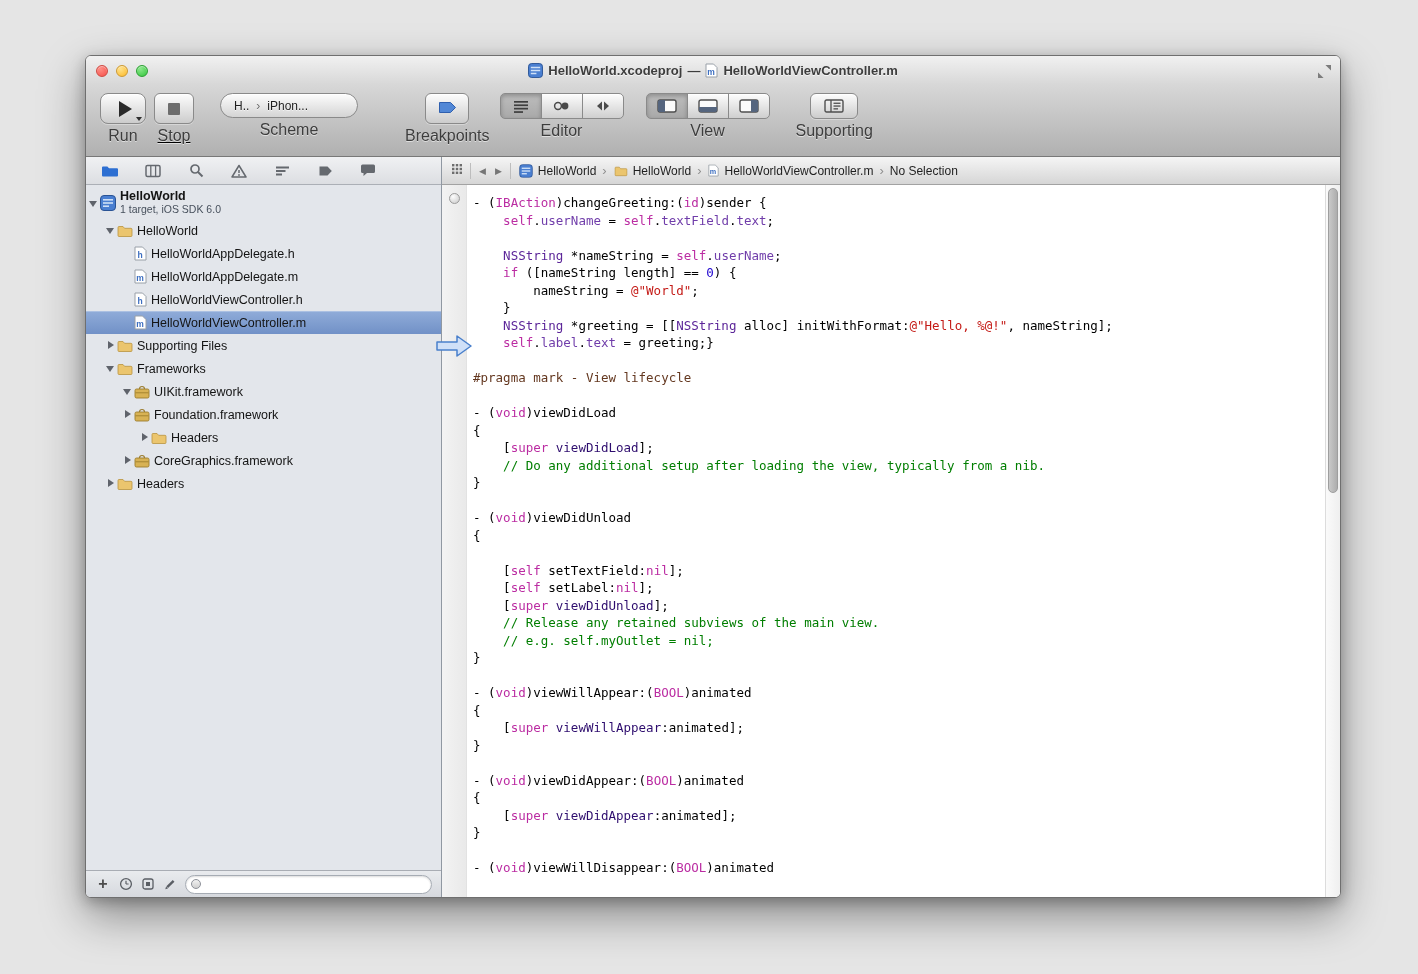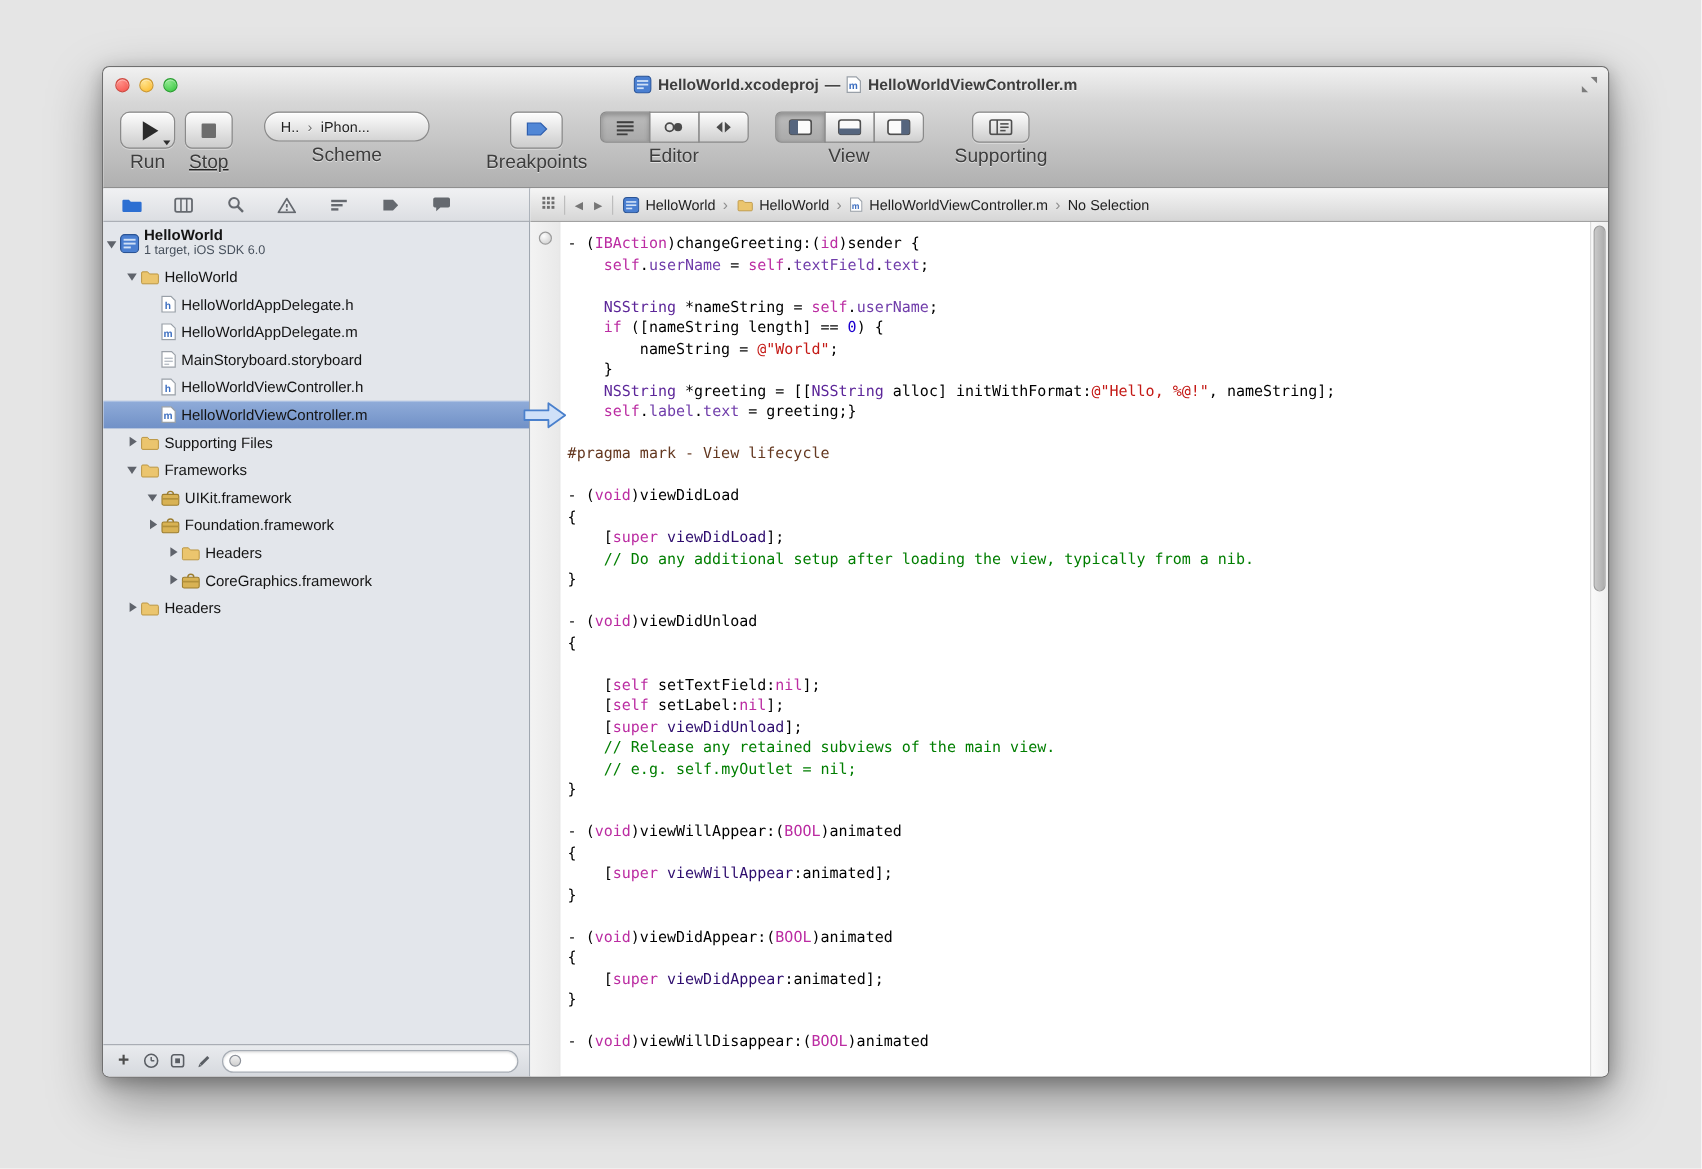--- a/index.html
+++ b/index.html
@@ -359,32 +359,20 @@
                   <path d="M1 1 h7.5 l3.5 3.5 v9.5 h-11 z" fill="#fff" stroke="#99a0a8"></path>
                   <text x="6" y="11.5" font-size="8.5" font-weight="bold" fill="#3c6ec0" text-anchor="middle" font-family="Liberation Sans,sans-serif">m</text>
                 </svg>
               </span>
               <span class="tlabel">HelloWorldAppDelegate.m</span>
             </div>
             <div class="row" style="padding-left: 36px;">
               <span class="disc "></span>
               <span class="ticon">
                 <svg width="13" height="15" viewBox="0 0 13 15">
-                  <path d="M1 1 h8 l3 3 v10 h-11 z" fill="#fff" stroke="#9aa0a8"></path>
-                  <rect x="3" y="6" width="7" height="1.2" fill="#b9bfc7"></rect>
-                  <rect x="3" y="8.5" width="7" height="1.2" fill="#b9bfc7"></rect>
-                  <rect x="3" y="11" width="4" height="1.2" fill="#b9bfc7"></rect>
-                </svg>
-              </span>
-              <span class="tlabel">MainStoryboard.storyboard</span>
-            </div>
-            <div class="row" style="padding-left: 36px;">
-              <span class="disc "></span>
-              <span class="ticon">
-                <svg width="13" height="15" viewBox="0 0 13 15">
                   <path d="M1 1 h7.5 l3.5 3.5 v9.5 h-11 z" fill="#fff" stroke="#99a0a8"></path>
                   <text x="6" y="11.5" font-size="8.5" font-weight="bold" fill="#3c6ec0" text-anchor="middle" font-family="Liberation Sans,sans-serif">h</text>
                 </svg>
               </span>
               <span class="tlabel">HelloWorldViewController.h</span>
             </div>
             <div class="row selected" style="padding-left: 36px;">
               <span class="disc "></span>
               <span class="ticon">
                 <svg width="13" height="15" viewBox="0 0 13 15">
@@ -436,21 +424,21 @@
             </div>
             <div class="row" style="padding-left: 53px;">
               <span class="disc closed"></span>
               <span class="ticon">
                 <svg width="16" height="14" viewBox="0 0 16 14">
                   <path d="M1 3.5 Q1 2.5 2 2.5 L6 2.5 L7.6 4.3 L14 4.3 Q15 4.3 15 5.3 L15 11.5 Q15 12.5 14 12.5 L2 12.5 Q1 12.5 1 11.5 Z" fill="#ebc56e" stroke="#b9933f" stroke-width="0.8"></path>
                 </svg>
               </span>
               <span class="tlabel">Headers</span>
             </div>
-            <div class="row" style="padding-left: 53px;">
+            <div class="row" style="padding-left: 36px;">
               <span class="disc closed"></span>
               <span class="ticon">
                 <svg width="16" height="14" viewBox="0 0 16 14">
                   <rect x="1" y="4" width="14" height="9" rx="1.5" fill="#d8b254" stroke="#9c7d2e" stroke-width="0.9"></rect>
                   <path d="M5.5 4 Q5.5 1.5 8 1.5 Q10.5 1.5 10.5 4" fill="none" stroke="#9c7d2e" stroke-width="1.2"></path>
                   <rect x="1" y="7" width="14" height="1.4" fill="#b3913a"></rect>
                 </svg>
               </span>
               <span class="tlabel">CoreGraphics.framework</span>
             </div>

